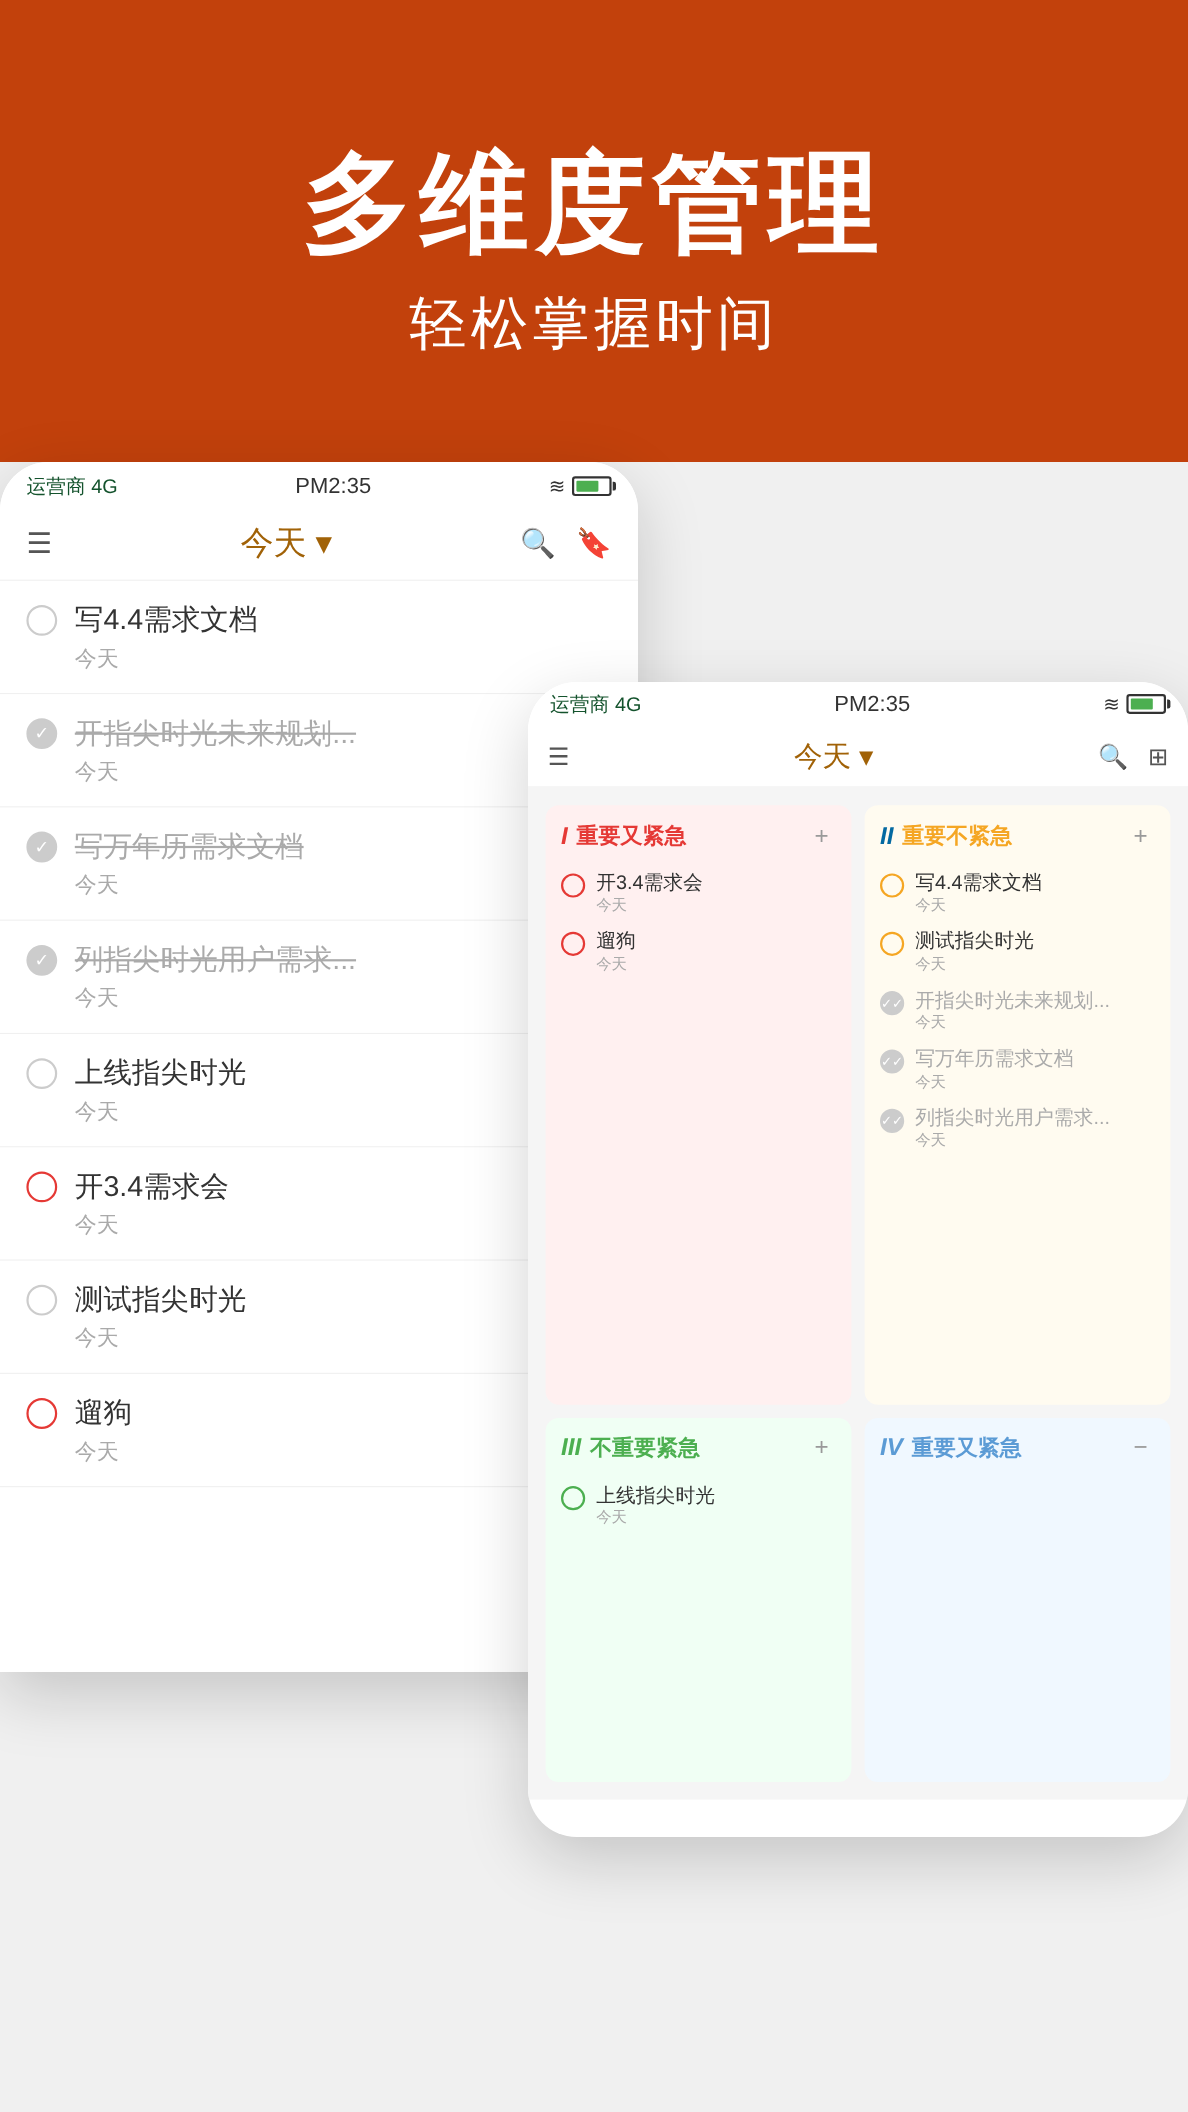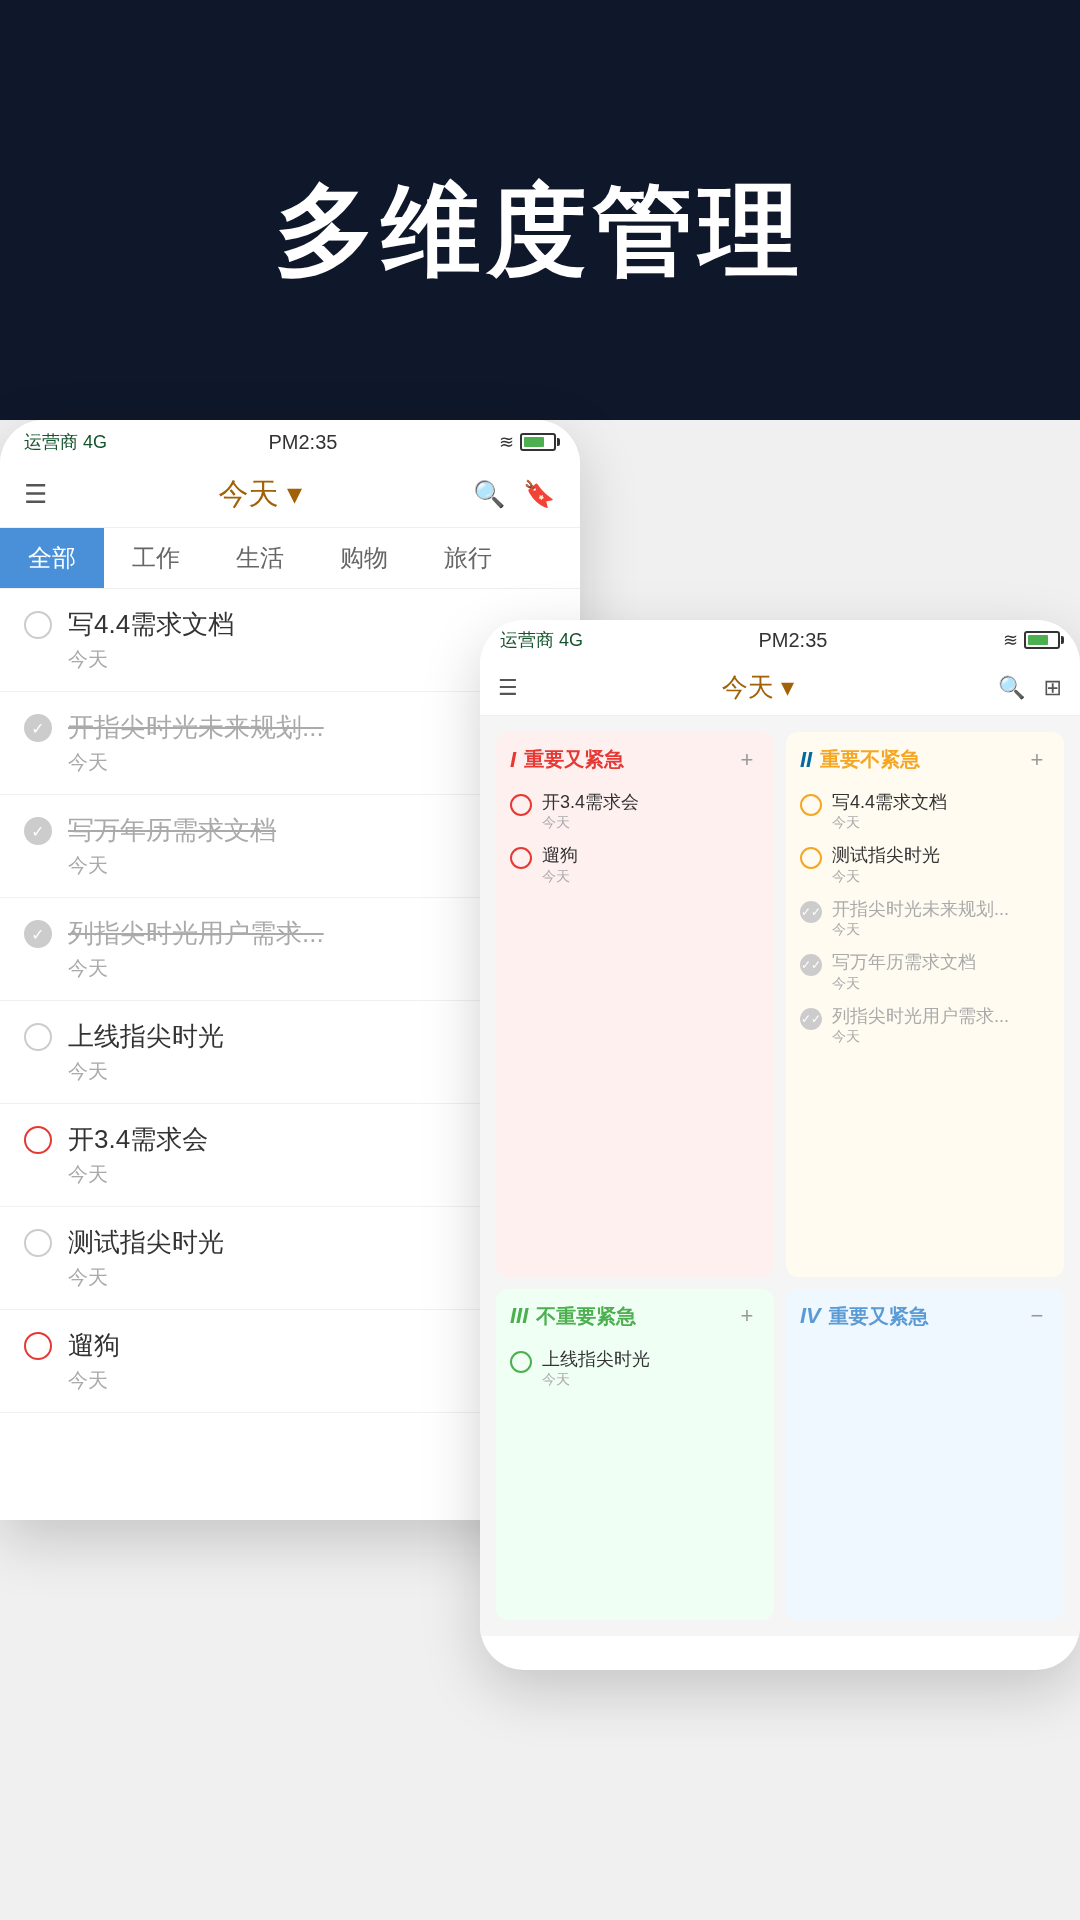--- a/index.html
+++ b/index.html
@@ -7,21 +7,21 @@
     body {
       width: 1080px;
       min-height: 1920px;
       font-family: -apple-system, "PingFang SC", "Hiragino Sans GB", "Microsoft YaHei", sans-serif;
       background: #f5f5f5;
       overflow-x: hidden;
     }
 
     
     .banner {
-      background: #0f172a;
+      background: #c2410c;
       width: 100%;
       height: 420px;
       display: flex;
       flex-direction: column;
       align-items: center;
       justify-content: center;
       padding-top: 40px;
     }
     .banner-title {
       font-size: 100px;
@@ -320,20 +320,21 @@
     .phone-front .nav-bar { padding: 10px 18px; }
     .phone-front .nav-title { font-size: 26px; }
     .phone-front .nav-icon { font-size: 22px; }
     .phone-front .hamburger-icon { font-size: 22px; }
   </style>
 </head>
 <body>
 
 <div class="banner">
   <div class="banner-title">多维度管理</div>
+  <div class="banner-subtitle">轻松掌握时间</div>
 </div>
 
 <div class="phones-area">
 
   <div class="phone phone-back">
 
     <div class="status-bar">
       <span class="status-left">运营商 4G</span>
       <span class="status-center">PM2:35</span>
       <div class="status-right">
@@ -346,27 +347,20 @@
 
     <div class="nav-bar">
       <span class="hamburger-icon">☰</span>
       <span class="nav-title">今天 ▾</span>
       <div class="nav-icons">
         <span class="nav-icon">🔍</span>
         <span class="nav-icon">🔖</span>
       </div>
     </div>
 
-    <div class="tabs">
-      <div class="tab active">全部</div>
-      <div class="tab">工作</div>
-      <div class="tab">生活</div>
-      <div class="tab">购物</div>
-      <div class="tab">旅行</div>
-    </div>
 
     <div class="task-list">
 
     <div class="task-item">
           <div class="task-circle"></div>
           <div class="task-text">
             <div class="task-title">写4.4需求文档</div>
             <div class="task-date">今天</div>
           </div>
         </div>

